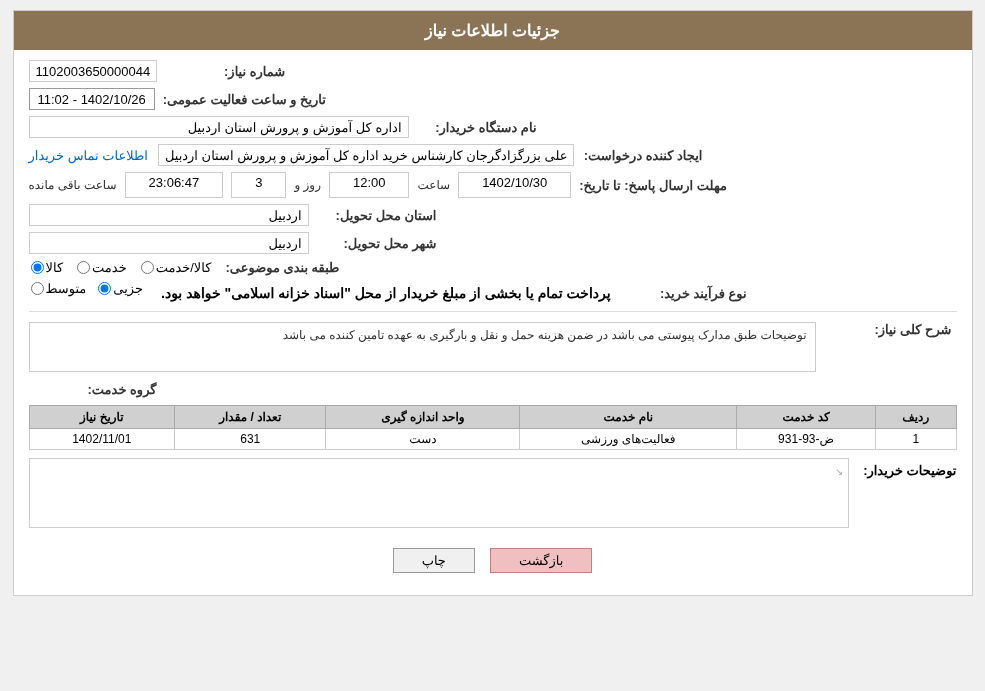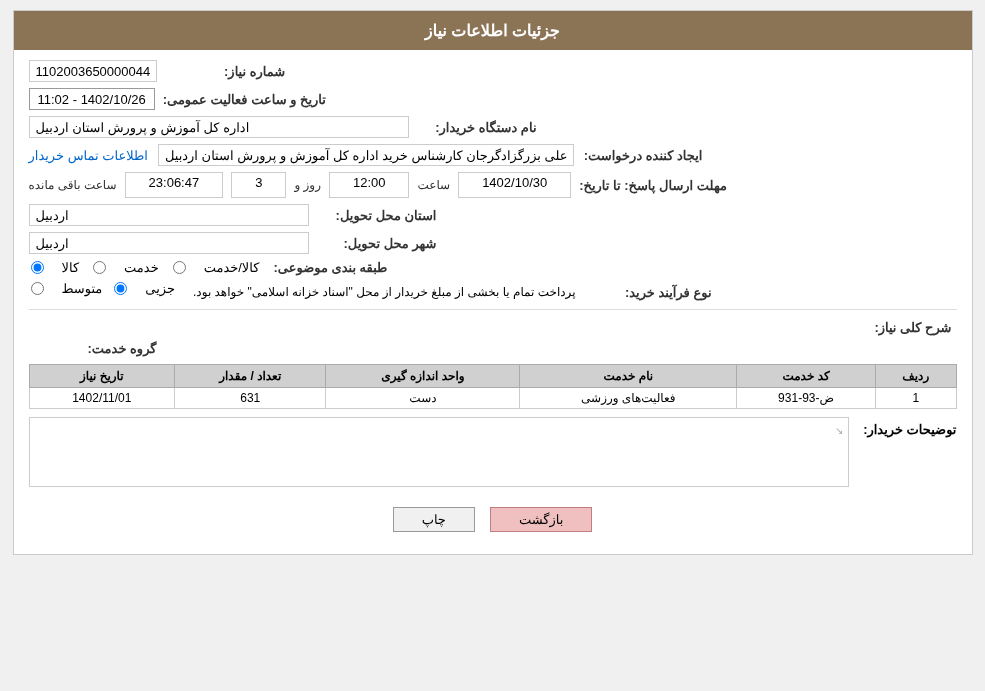--- a/index.html
+++ b/index.html
@@ -40,21 +40,21 @@
       margin-right: 5px;
       margin-left: 8px;
       text-align: right;
       min-width: 120px;
     }
     .field-value {
       border: 1px solid #ccc;
       padding: 2px 6px;
       background: #fff;
       min-width: 180px;
-      text-align: left;
+      text-align: right;
       height: 22px;
       line-height: 18px;
     }
     .field-value.wide {
       min-width: 380px;
     }
     .field-value.medium {
       min-width: 280px;
     }
     .field-value.narrow {
@@ -92,21 +92,21 @@
     }
     .radio-group {
       display: flex;
       align-items: center;
       gap: 12px;
       justify-content: flex-end;
     }
     .radio-item {
       display: flex;
       align-items: center;
-      gap: 16px;
+      gap: 0;
     }
     .section-header {
       background: #e8e8e8;
       border: 1px solid #ccc;
       padding: 5px 10px;
       font-weight: bold;
       text-align: center;
       margin: 8px 0 6px 0;
       font-size: 14px;
     }
@@ -277,28 +277,29 @@
       <span class="field-label">نوع فرآیند خرید:</span>
       <div style="display:flex;align-items:flex-start;gap:10px;flex-direction:row-reverse;">
         <div class="radio-item">
           <span>متوسط</span>
           <input type="radio" name="ptype" style="">
         </div>
         <div class="radio-item">
           <span>جزیی</span>
           <input type="radio" name="ptype" checked="" style="">
         </div>
-        <span class="payment-note" style="font-size:12px;border:none;padding:0 8px;">پرداخت تمام یا بخشی از مبلغ خریدار از محل "اسناد خزانه اسلامی" خواهد بود.</span>
+        <span class="payment-note" style="font-size:14px;border:none;padding:0 8px;font-weight:bold;">پرداخت تمام یا بخشی از مبلغ خریدار از محل "اسناد خزانه اسلامی" خواهد بود.</span>
       </div>
     </div>
 
     <hr class="divider">
 
     <div style="display:flex;align-items:flex-start;margin:6px 0;">
       <span class="field-label" style="padding-top:4px;">شرح کلی نیاز:</span>
+      <div class="note-box" style="flex:1;margin-right:8px;">توضیحات طبق مدارک پیوستی می باشد در ضمن هزینه حمل و نقل و بارگیری به عهده تامین کننده می باشد</div>
     </div>
 
 
     <div class="service-group-row">
       <span class="field-label">گروه خدمت:</span>
     </div>
 
     <div class="table-section">
       <table>
         <thead>

